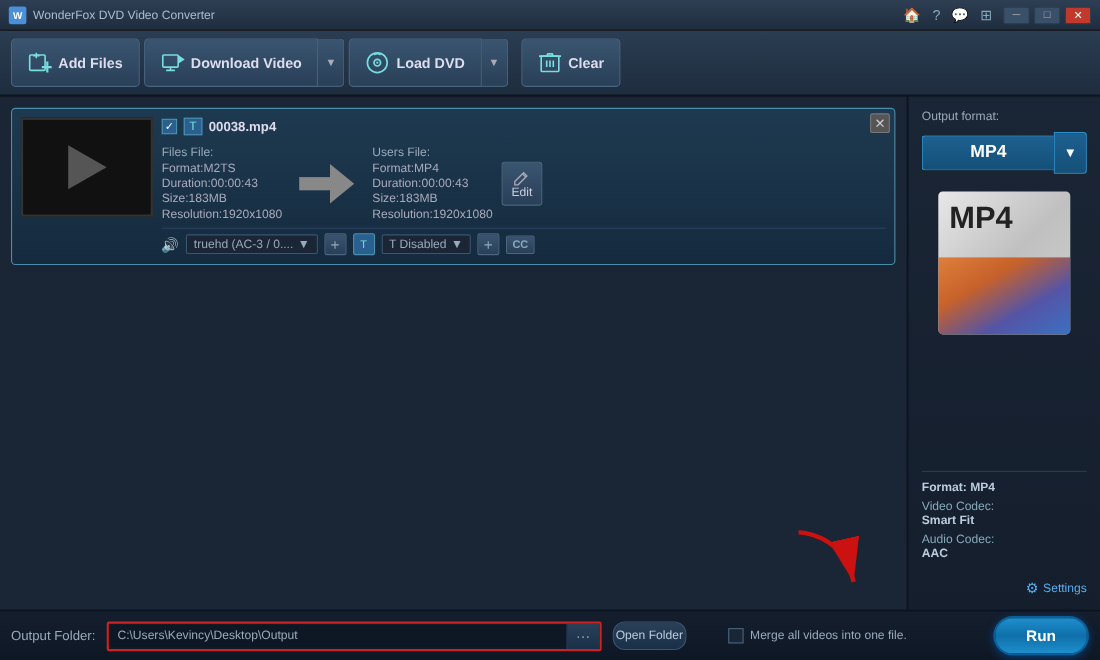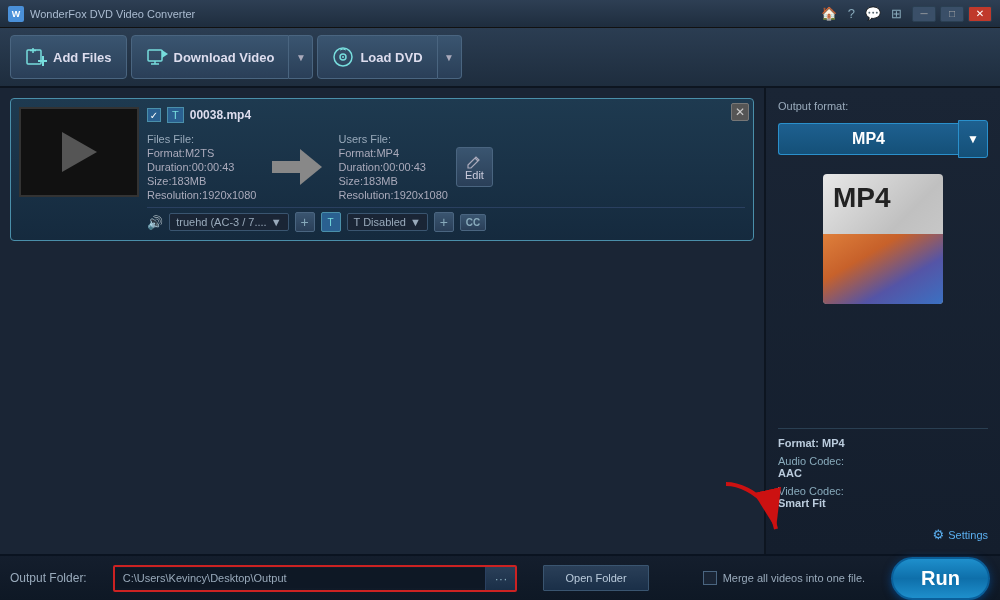--- a/index.html
+++ b/index.html
@@ -278,21 +278,21 @@
       cursor: pointer;
       font-weight: bold;
     }
     .speaker-icon {
       color: #7ab;
       font-size: 13px;
     }
 
     
     .right-panel {
-      width: 236px;
+      width: 176px;
       background: linear-gradient(to bottom, #1a2535, #141e2d);
       border-left: 2px solid #0d1520;
       padding: 12px;
       display: flex;
       flex-direction: column;
       align-items: center;
       gap: 8px;
     }
     .output-format-label {
       color: #9ab;
@@ -396,21 +396,21 @@
     }
 
     
     .bottom-bar {
       height: 46px;
       background: linear-gradient(to bottom, #141e2d, #0e1825);
       border-top: 2px solid #0a1320;
       display: flex;
       align-items: center;
       padding: 0 10px;
-      gap: 26px;
+      gap: 10px;
     }
     .output-folder-label {
       color: #9ab;
       font-size: 12px;
       white-space: nowrap;
     }
     .output-folder-input-wrap {
       display: flex;
       align-items: center;
       border: 2px solid #cc2222;
@@ -433,24 +433,24 @@
       border-left: 1px solid #2a4060;
       color: #8ab;
       padding: 4px 8px;
       cursor: pointer;
       font-size: 13px;
       height: 100%;
     }
     .open-folder-btn {
       background: linear-gradient(to bottom, #2a3f58, #1a2f48);
       border: 1px solid #3a5570;
-      border-radius: 1px;
+      border-radius: 11px;
       color: #bcd;
       font-size: 11px;
-      padding: 6px 21px;
+      padding: 6px 2px;
       cursor: pointer;
     }
     .merge-checkbox {
       display: flex;
       align-items: center;
       gap: 6px;
       color: #9ab;
       font-size: 11px;
       margin-left: 28px;
     }
@@ -458,21 +458,21 @@
       width: 14px; height: 14px;
       border: 1px solid #4a6580;
       background: #1a2535;
     }
 
     .run-btn {
       background: linear-gradient(to bottom, #1e8fcc, #0e6faa, #1e8fcc);
       border: 2px solid #0a5f9a;
       border-radius: 22px;
       color: white;
-      font-size: 20px;
+      font-size: 14px;
       font-weight: bold;
       padding: 8px 28px;
       cursor: pointer;
       margin-left: auto;
       box-shadow: 0 2px 8px rgba(0,100,200,0.5);
     }
 
     
     .red-arrow-svg {
       position: absolute;
@@ -544,20 +544,33 @@
           <circle cx="11" cy="11" r="3" stroke="#7dd" stroke-width="1.5" fill="none"></circle>
           <circle cx="11" cy="11" r="1" fill="#7dd"></circle>
           <path d="M8 4 Q11 2 14 4" stroke="#7dd" stroke-width="1" fill="none"></path>
         </svg>
       </div>
       <span>Load DVD</span>
     </div>
     <div class="dropdown-arrow">▼</div>
   </div>
 
+  <div class="toolbar-btn" style="margin-left:8px;">
+    <div class="toolbar-btn-icon">
+      <svg width="22" height="22" viewBox="0 0 22 22" fill="none">
+        <rect x="3" y="5" width="16" height="14" rx="1" stroke="#7dd" stroke-width="1.5"></rect>
+        <line x1="8" y1="9" x2="8" y2="15" stroke="#7dd" stroke-width="1.5"></line>
+        <line x1="11" y1="9" x2="11" y2="15" stroke="#7dd" stroke-width="1.5"></line>
+        <line x1="14" y1="9" x2="14" y2="15" stroke="#7dd" stroke-width="1.5"></line>
+        <line x1="1" y1="5" x2="21" y2="5" stroke="#7dd" stroke-width="1.5"></line>
+        <path d="M8 5 L9 3 L13 3 L14 5" stroke="#7dd" stroke-width="1.5" fill="none"></path>
+      </svg>
+    </div>
+    <span>Clear</span>
+  </div>
 </div>
 
 <div class="main-area">
 
   <div class="file-list-area">
     <div class="file-item">
 
       <div class="file-thumbnail">
         <div class="play-icon"></div>
       </div>
@@ -606,21 +619,21 @@
                 <line x1="9" y1="5" x2="12" y2="8" stroke="#aab" stroke-width="1.2"></line>
               </svg>
               <span>Edit</span>
             </div>
           </button>
         </div>
 
         <div class="file-bottom">
           <span class="speaker-icon">🔊</span>
           <div class="audio-selector">
-            <span>truehd (AC-3 / 7....</span>
+            <span>truehd (AC-3 / 0....</span>
             <span>▼</span>
           </div>
           <div class="add-btn">+</div>
           <div class="add-btn" style="background:#2a6090;border-color:#4a8faa;color:#7dd;font-size:10px;">T</div>
           <div class="subtitle-selector">
             <span>T Disabled</span>
             <span>▼</span>
           </div>
           <div class="add-btn">+</div>
           <div class="cc-btn">
@@ -646,26 +659,26 @@
         <div class="mp4-label-big">MP4</div>
         <div class="format-img-film"></div>
       </div>
     </div>
 
     <div class="format-details">
       <div class="format-detail-row">
         <span class="detail-val">Format: MP4</span>
       </div>
       <div class="format-detail-row">
+        <span class="detail-key">Video Codec:</span>
+        <span class="detail-val">Smart Fit</span>
+      </div>
+      <div class="format-detail-row">
         <span class="detail-key">Audio Codec:</span>
         <span class="detail-val">AAC</span>
-      </div>
-      <div class="format-detail-row">
-        <span class="detail-key">Video Codec:</span>
-        <span class="detail-val">Smart Fit</span>
       </div>
     </div>
 
     <div class="settings-link">
       <span class="gear-icon">⚙</span>
       <span>Settings</span>
     </div>
   </div>
 </div>
 

